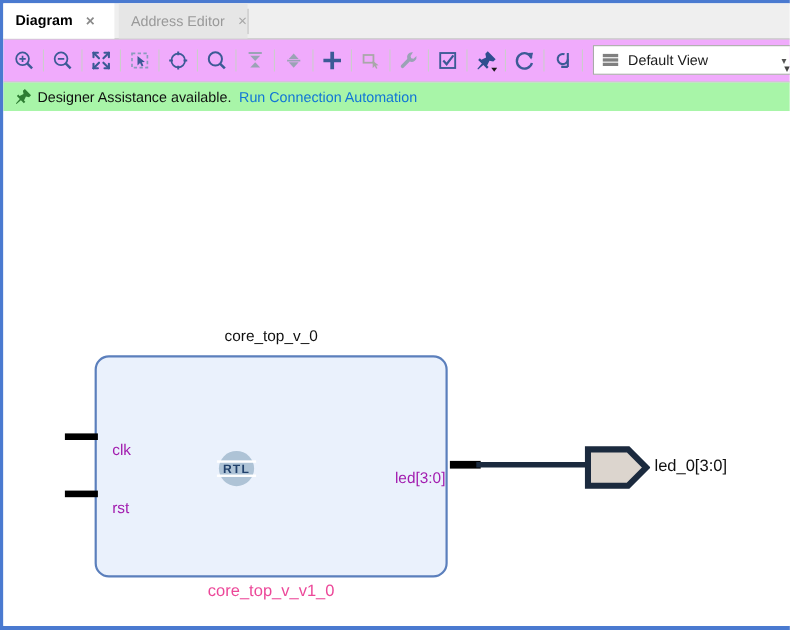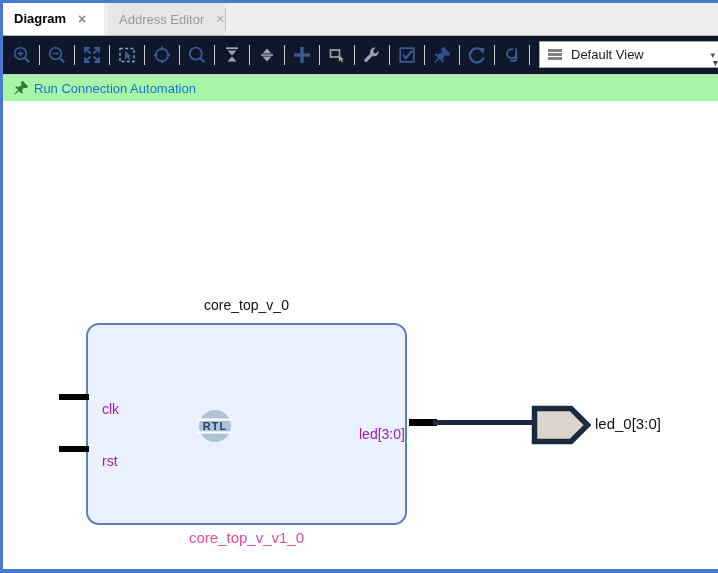--- a/index.html
+++ b/index.html
@@ -75,21 +75,21 @@
     width: 1px; height: 23px;
     background: #c0c0c0;
   }
 
   
   #toolbar {
     position: absolute;
     left: 0; top: 33px;
     width: 715px;
     height: 39px;
-    background: #0f172a;
+    background: #f0abfc;
     border-bottom: 1px solid #c8c8c8;
     box-sizing: border-box;
     display: flex;
     align-items: center;
   }
   .tbtn {
     width: 30px; height: 30px;
     display: flex;
     align-items: center;
     justify-content: center;
@@ -434,20 +434,21 @@
       <span id="view-caret">▾</span>
     </div>
   </div>
 
   <div id="banner">
     <span id="banner-pin">
       <svg width="18" height="18" viewBox="0 0 18 18">
         <path d="M10.6 1.8 L8.8 3.6 L9.4 6.4 L5.8 8.2 L4.6 7.0 L3.3 8.3 L6.0 11.0 L2.4 15.1 L3.0 15.6 L7.0 12.1 L9.7 14.8 L11.0 13.5 L9.8 12.3 L11.6 8.7 L14.4 9.3 L16.2 7.5 Z" fill="#2e7d32"></path>
       </svg>
     </span>
+    <span id="banner-text">Designer Assistance available.</span>
     <span id="banner-link">Run Connection Automation</span>
   </div>
 
   <div id="canvas">
 
     <div id="block-top-label">core_top_v_0</div>
 
     <div id="block"></div>
 
     <div class="in-stub" id="stub-clk"></div>

